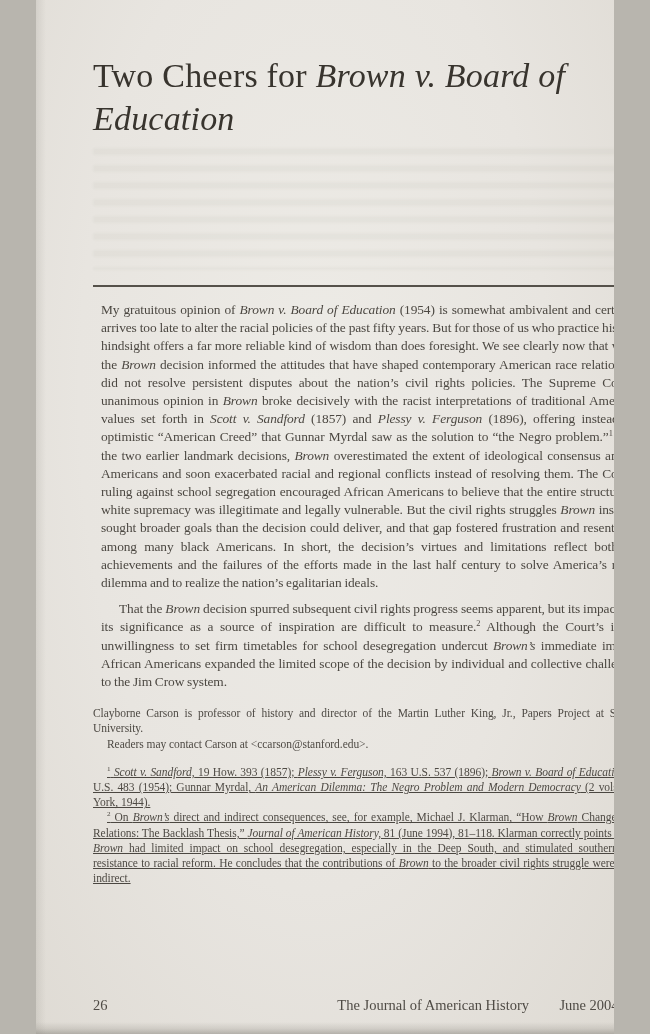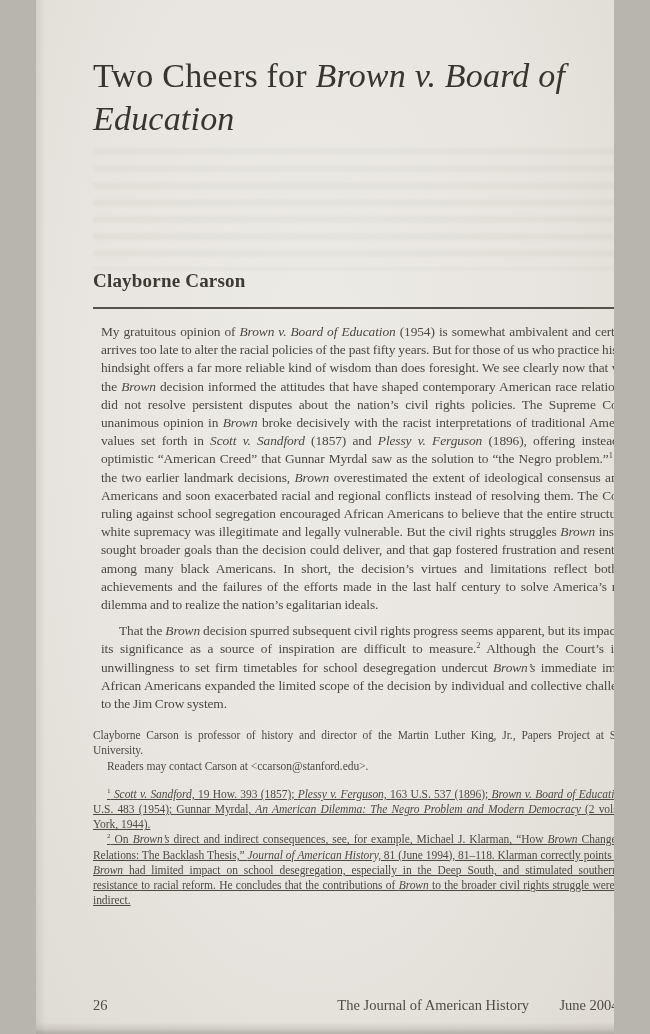--- a/index.html
+++ b/index.html
@@ -122,21 +122,20 @@
 
 <div class="page">
   <div class="left-edge"></div>
 
   <div class="content">
 
     <h1 class="title"><span>Two Cheers for </span><span class="it">Brown v. Board of Education</span></h1>
 
     <div class="bleed"></div>
 
-    <div class="author">Clayborne Carson</div>
 
     <hr class="rule">
 
     <p class="bodytext first"><span>My gratuitous opinion of </span><span class="it">Brown v. Board of Education</span><span> (1954) is somewhat ambivalent and certainly arrives too late to alter the racial policies of the past fifty years. But for those of us who practice history, hindsight offers a far more reliable kind of wisdom than does foresight. We see clearly now that while the </span><span class="it">Brown</span><span> decision informed the attitudes that have shaped contemporary American race relations, it did not resolve persistent disputes about the nation’s civil rights policies. The Supreme Court’s unanimous opinion in </span><span class="it">Brown</span><span> broke decisively with the racist interpretations of traditional American values set forth in </span><span class="it">Scott v. Sandford</span><span> (1857) and </span><span class="it">Plessy v. Ferguson</span><span> (1896), offering instead the optimistic “American Creed” that Gunnar Myrdal saw as the solution to “the Negro problem.”</span><sup>1</sup><span> Like the two earlier landmark decisions, </span><span class="it">Brown</span><span> overestimated the extent of ideological consensus among Americans and soon exacerbated racial and regional conflicts instead of resolving them. The Court’s ruling against school segregation encouraged African Americans to believe that the entire structure of white supremacy was illegitimate and legally vulnerable. But the civil rights struggles </span><span class="it">Brown</span><span> inspired sought broader goals than the decision could deliver, and that gap fostered frustration and resentment among many black Americans. In short, the decision’s virtues and limitations reflect both the achievements and the failures of the efforts made in the last half century to solve America’s racial dilemma and to realize the nation’s egalitarian ideals.</span></p>
 
     <p class="bodytext indent"><span>That the </span><span class="it">Brown</span><span> decision spurred subsequent civil rights progress seems apparent, but its impact and its significance as a source of inspiration are difficult to measure.</span><sup>2</sup><span> Although the Court’s initial unwillingness to set firm timetables for school desegregation undercut </span><span class="it">Brown’s</span><span> immediate impact, African Americans expanded the limited scope of the decision by individual and collective challenges to the Jim Crow system.</span></p>
 
     <div class="note">
       <p><span>Clayborne Carson is professor of history and director of the Martin Luther King, Jr., Papers Project at Stanford University.</span></p>
       <p class="indent"><span>Readers may contact Carson at &lt;ccarson@stanford.edu&gt;.</span></p>

